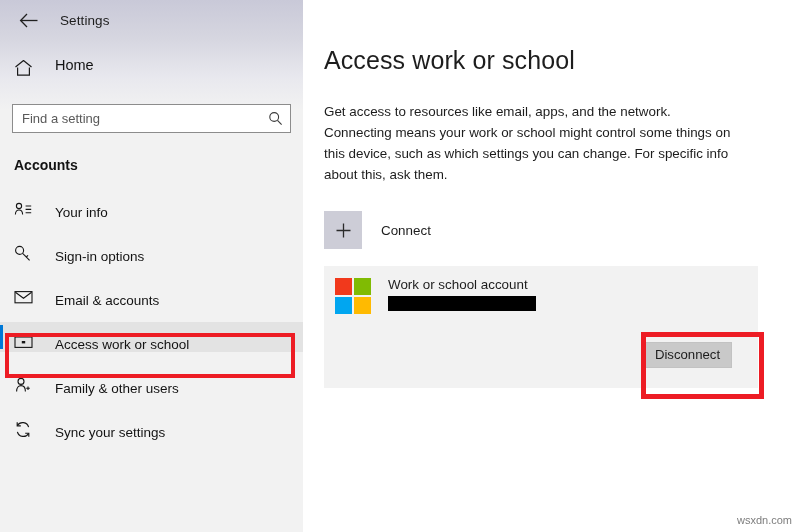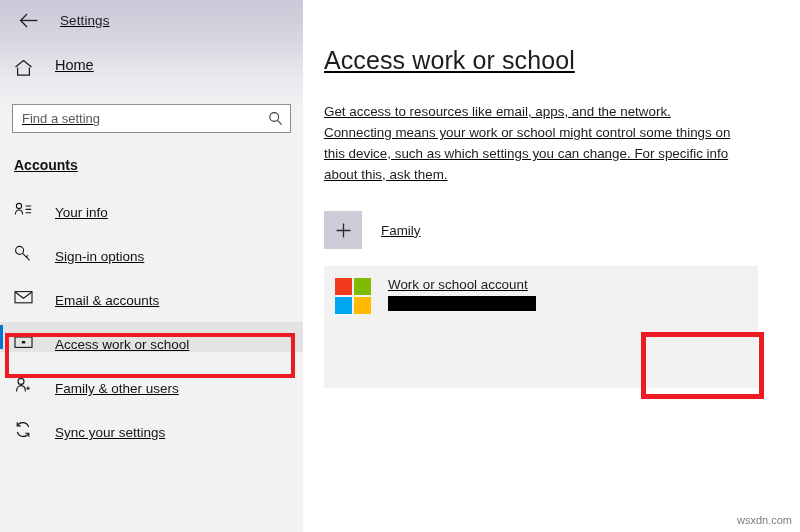--- a/index.html
+++ b/index.html
@@ -11,21 +11,20 @@
     font-family: "Liberation Sans", sans-serif;
     background: #ffffff;
   }
 
   #app {
     position: relative;
     width: 800px;
     height: 532px;
     background: #ffffff;
     display: flex;
-    text-decoration: underline;
   }
 
   
   #sidebar {
     position: relative;
     width: 303px;
     height: 532px;
     background: #f2f2f2;
     flex: 0 0 303px;
   }
@@ -409,36 +408,37 @@
     <h1 class="page-title">Access work or school</h1>
 
     <p class="page-desc">Get access to resources like email, apps, and the network. Connecting means your work or school might control some things on this device, such as which settings you can change. For specific info about this, ask them.</p>
 
     <div class="connect-row">
       <div class="connect-tile">
         <svg width="17" height="17" viewBox="0 0 17 17" fill="none">
           <path d="M8.5 1.5 V15.5 M1.5 8.5 H15.5" stroke="#2a2a2a" stroke-width="1.3"></path>
         </svg>
       </div>
-      <div class="connect-label">Family</div>
+      <div class="connect-label">Connect</div>
     </div>
 
     <div class="account-card">
       <div class="account-inner">
         <div class="ms-logo">
           <span class="ms-q ms-red"></span>
           <span class="ms-q ms-green"></span>
           <span class="ms-q ms-blue"></span>
           <span class="ms-q ms-yellow"></span>
         </div>
         <div class="account-text">
           <div class="account-title">Work or school account</div>
           <div class="account-email-redaction"></div>
         </div>
       </div>
+      <button class="disconnect-btn">Disconnect</button>
     </div>
 
   </div>
 
   <div id="disconnect-redbox"></div>
 
   <div id="watermark">wsxdn.com</div>
 
 </div>
 

